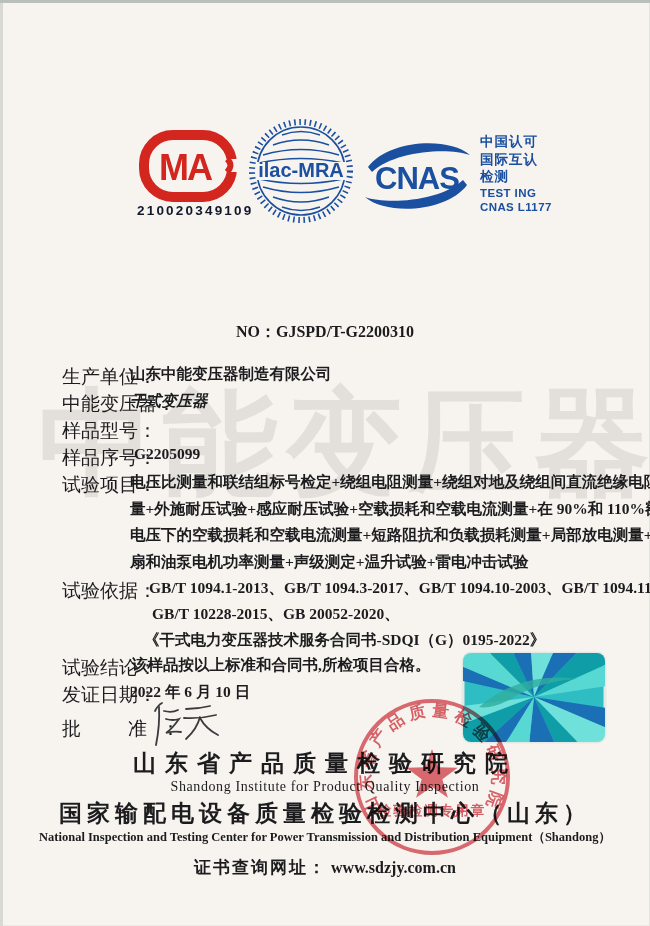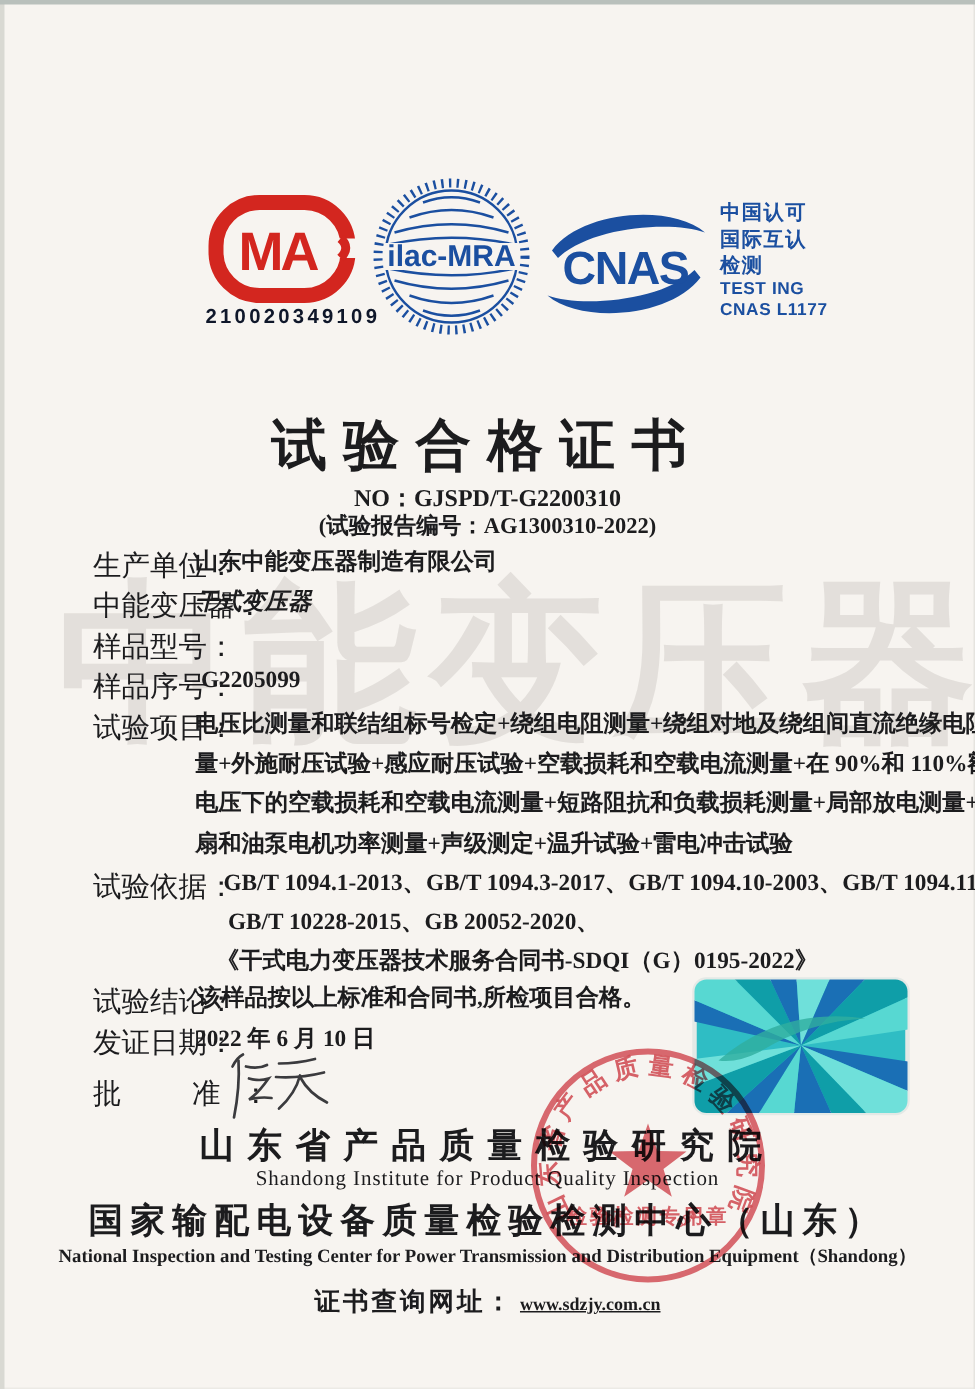--- a/index.html
+++ b/index.html
@@ -27,21 +27,21 @@
   .report-line{left:0;right:0;top:341px;text-align:center;font-size:15px;font-weight:700;}
   .row-label{left:62px;font-size:19px;font-weight:400;white-space:nowrap;}
   .row-value{font-size:15.5px;font-weight:600;white-space:nowrap;}
   .wrap-line{font-size:15.5px;font-weight:600;white-space:nowrap;}
   .footer-cn1{left:0;right:0;top:748px;text-align:center;font-size:23px;font-weight:700;letter-spacing:9px;}
   .footer-en1{left:0;right:0;top:779px;text-align:center;font-size:14px;font-weight:400;letter-spacing:0.6px;}
   .footer-cn2{left:0;right:0;top:798px;text-align:center;font-size:23px;font-weight:700;letter-spacing:5px;}
   .footer-en2{left:0;right:0;top:829px;text-align:center;font-size:12.5px;font-weight:700;}
   .query{left:0;right:0;top:856px;text-align:center;}
   .query .ql{font-size:17px;font-weight:700;letter-spacing:2px;}
-  .query .qu{font-size:12px;font-weight:700;margin-left:4px;text-decoration:underline;}
+  .query .qu{font-size:16px;font-weight:700;margin-left:4px;}
   .holo{left:461px;top:651px;z-index:2;}
   .stamp{left:347px;top:692px;z-index:3;mix-blend-mode:multiply;opacity:0.9;}
   .sig{left:148px;top:697px;z-index:1;}
 </style>
 </head>
 <body>
 
 <div class="page">
 
   <div class="abs wm">中能变压器</div>
@@ -77,23 +77,21 @@
     <text x="57" y="53" text-anchor="middle" font-family="Liberation Sans, DejaVu Sans, sans-serif" font-size="31" font-weight="800" fill="#1b4fa0" letter-spacing="-1">CNAS</text>
   </svg>
   <div class="abs layer cnas-cap blue">
     <div class="cn">中国认可</div>
     <div class="cn">国际互认</div>
     <div class="cn">检测</div>
     <div class="en">TEST ING</div>
     <div class="en">CNAS  L1177</div>
   </div>
 
-  <div class="abs layer title">试验合格证书</div>
   <div class="abs layer no-line">NO：GJSPD/T-G2200310</div>
-  <div class="abs layer report-line">(试验报告编号：AG1300310-2022)</div>
 
   <div class="abs layer row-label" style="top:364px;">生产单位：</div>
   <div class="abs layer row-value" style="left:130px;top:364px;">山东中能变压器制造有限公司</div>
 
   <div class="abs layer row-label" style="top:391px;">中能变压器：</div>
   <div class="abs layer row-value" style="left:130px;top:391px;font-style:italic;">干式变压器</div>
 
   <div class="abs layer row-label" style="top:418px;">样品型号：</div>
 
   <div class="abs layer row-label" style="top:445px;">样品序号：</div>

